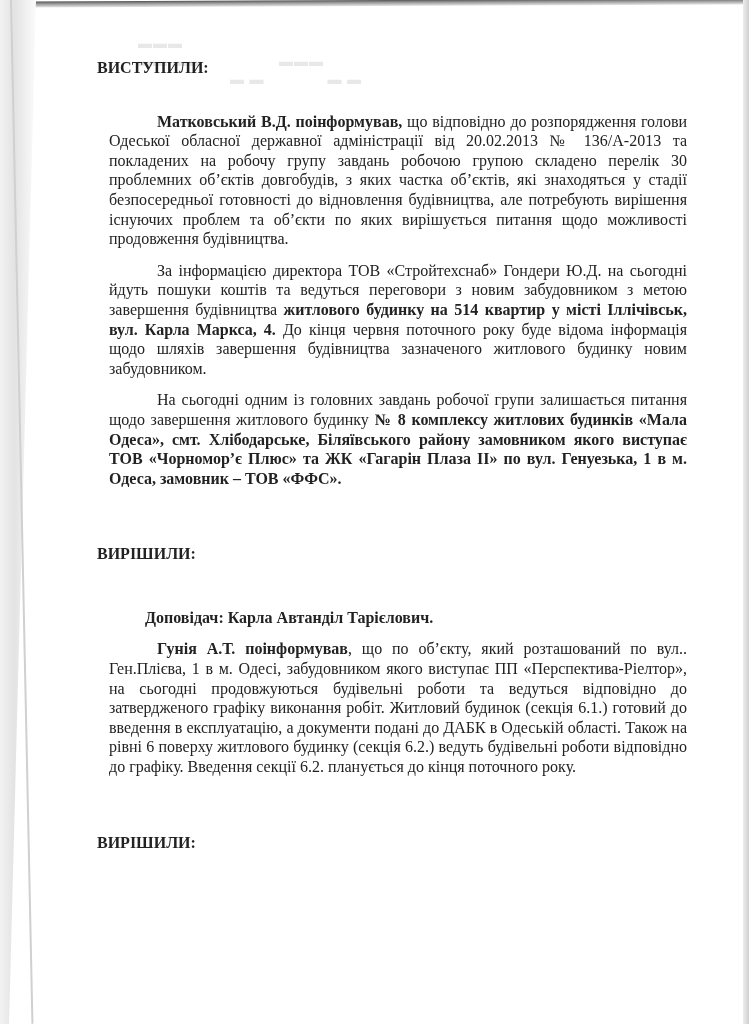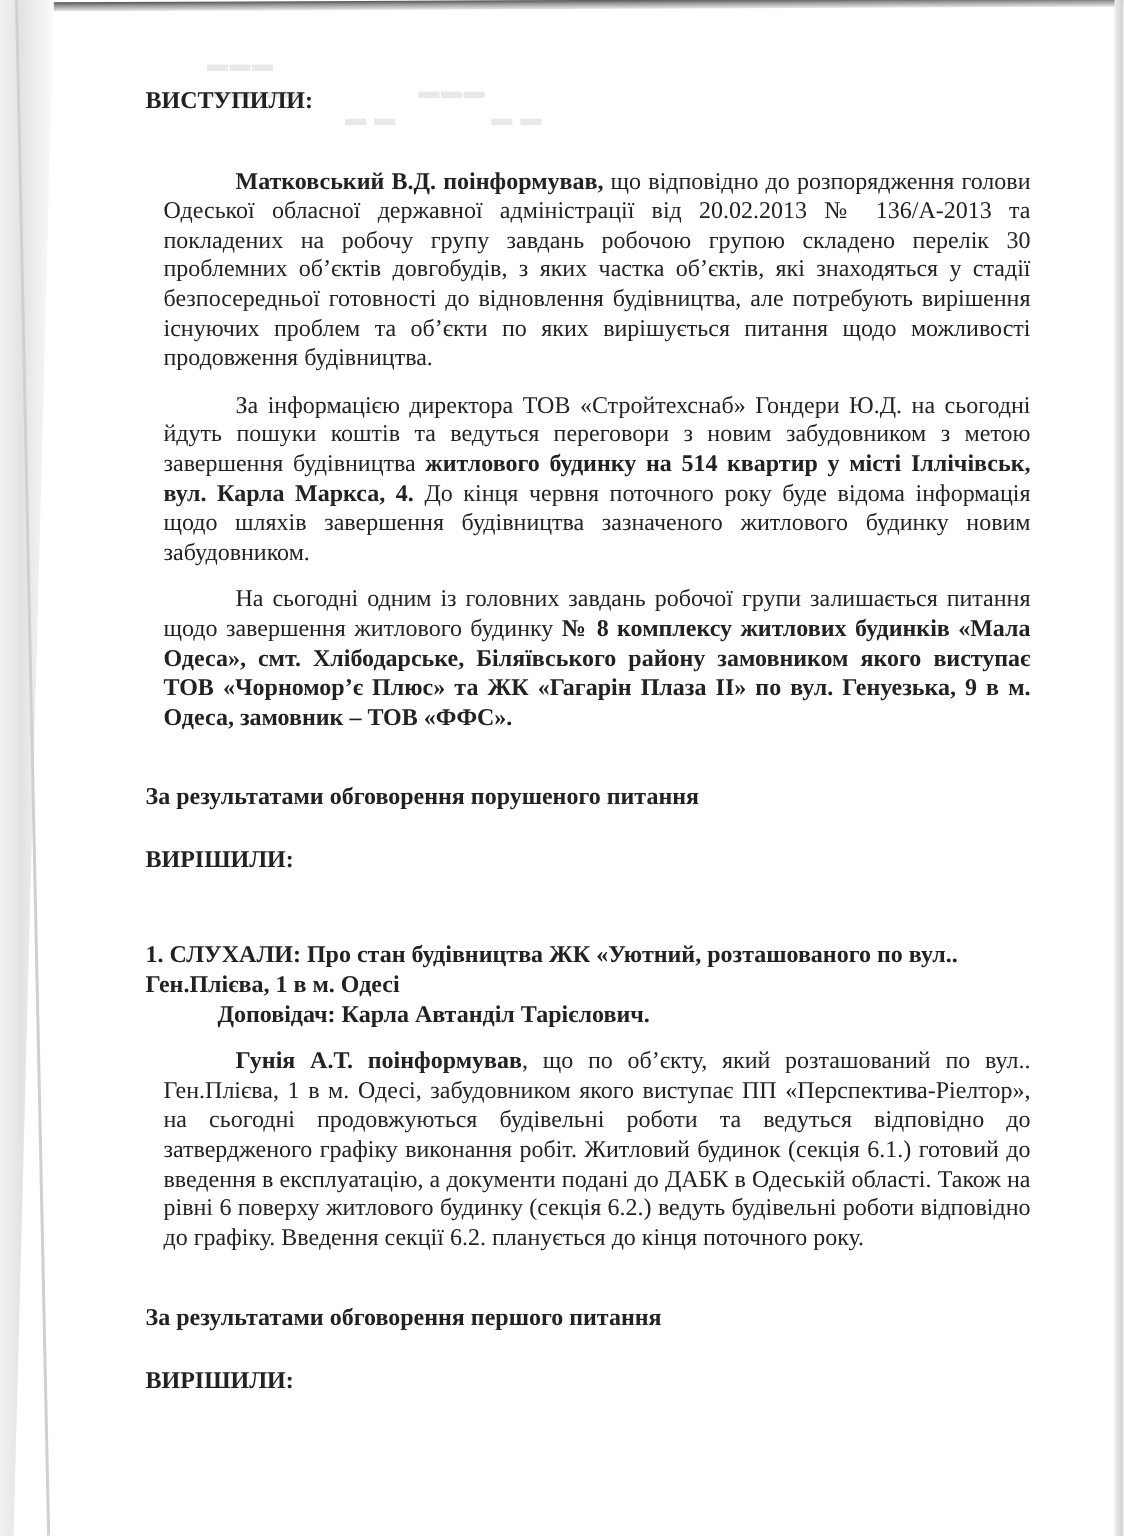--- a/index.html
+++ b/index.html
@@ -54,34 +54,31 @@
 
 <div class="page">
 
   <p class="heading">ВИСТУПИЛИ:</p>
   <div class="gap-l"></div>
 
   <p class="indent"><span class="b">Матковський В.Д. поінформував,</span><span> що відповідно до розпорядження голови Одеської обласної державної адміністрації від 20.02.2013 № 136/А-2013 та покладених на робочу групу завдань робочою групою складено перелік 30 проблемних об’єктів довгобудів, з яких частка об’єктів, які знаходяться у стадії безпосередньої готовності до відновлення будівництва, але потребують вирішення існуючих проблем та об’єкти по яких вирішується питання щодо можливості продовження будівництва.</span></p>
 
   <p class="indent"><span>За інформацією директора ТОВ «Стройтехснаб» Гондери Ю.Д. на сьогодні йдуть пошуки коштів та ведуться переговори з новим забудовником з метою завершення будівництва </span><span class="b">житлового будинку на 514 квартир у місті Іллічівськ, вул. Карла Маркса, 4.</span><span> До кінця червня поточного року буде відома інформація щодо шляхів завершення будівництва зазначеного житлового будинку новим забудовником.</span></p>
 
-  <p class="indent"><span>На сьогодні одним із головних завдань робочої групи залишається питання щодо завершення житлового будинку </span><span class="b">№ 8 комплексу житлових будинків «Мала Одеса», смт. Хлібодарське, Біляївського району замовником якого виступає ТОВ «Чорномор’є Плюс» та ЖК «Гагарін Плаза ІІ» по вул. Генуезька, 9 в м. Одеса, замовник – ТОВ «ФФС».</span></p>
+  <p class="indent"><span>На сьогодні одним із головних завдань робочої групи залишається питання щодо завершення житлового будинку </span><span class="b">№ 8 комплексу житлових будинків «Мала Одеса», смт. Хлібодарське, Біляївського району замовником якого виступає ТОВ «Чорномор’є Плюс» та ЖК «Гагарін Плаза ІІ» по вул. Генуезька, 1 в м. Одеса, замовник – ТОВ «ФФС».</span></p>
   <div class="gap-l"></div>
 
-  <p class="heading">За результатами обговорення порушеного питання</p>
   <div class="gap-l"></div>
 
   <p class="heading">ВИРІШИЛИ:</p>
   <div class="gap-l"></div>
 
   <div class="gap-l"></div>
 
-  <p class="heading" style="text-align:left;">1. СЛУХАЛИ: Про стан будівництва ЖК «Уютний, розташованого по вул.. Ген.Плієва, 1 в м. Одесі</p>
   <p class="heading indent">Доповідач: Карла Автанділ Тарієлович.</p>
 
   <p class="indent"><span class="b">Гунія А.Т. поінформував</span><span>, що по об’єкту, який розташований по вул.. Ген.Плієва, 1 в м. Одесі, забудовником якого виступає ПП «Перспектива-Ріелтор», на сьогодні продовжуються будівельні роботи  та ведуться відповідно до затвердженого  графіку виконання робіт. Житловий будинок (секція 6.1.) готовий до введення в експлуатацію, а документи подані до ДАБК в Одеській області. Також на рівні 6 поверху житлового будинку (секція 6.2.) ведуть будівельні роботи відповідно до графіку. Введення секції 6.2. планується до кінця поточного року.</span></p>
   <div class="gap-l"></div>
 
-  <p class="heading">За результатами обговорення першого питання</p>
   <div class="gap-l"></div>
 
   <p class="heading">ВИРІШИЛИ:</p>
 </div>
 
 </body></html>

